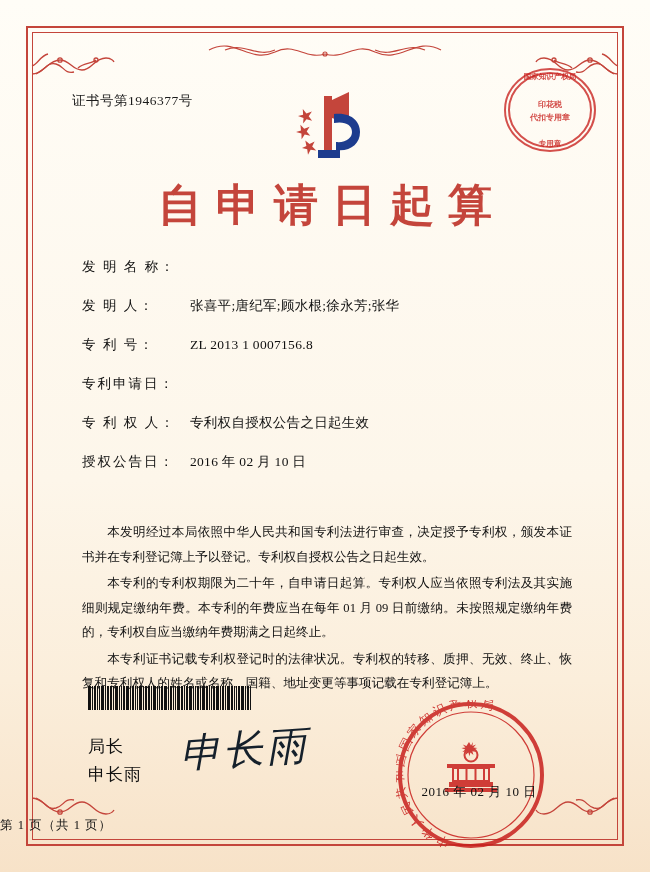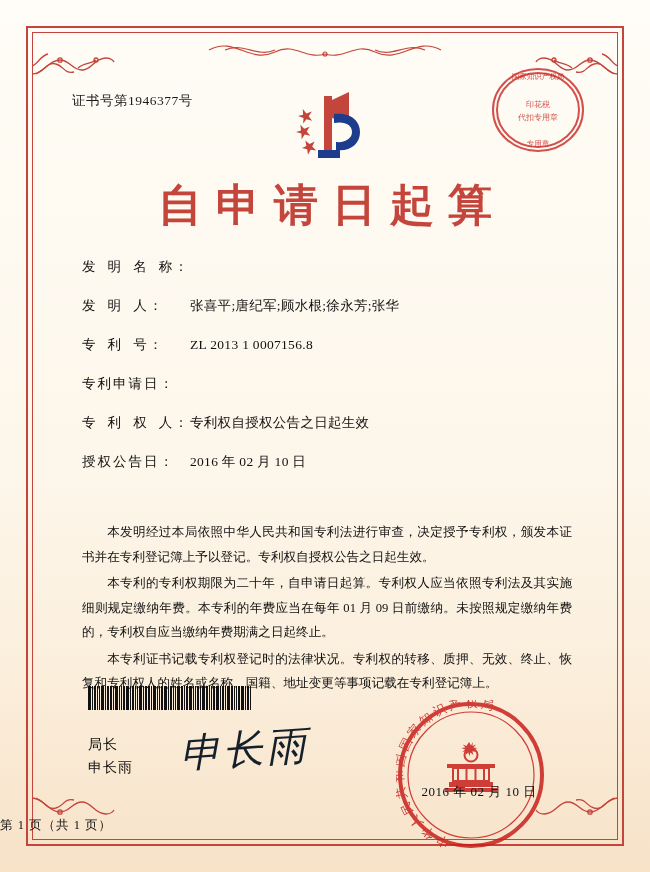--- a/index.html
+++ b/index.html
@@ -80,24 +80,25 @@
     left: 294px;
     top: 88px;
     width: 72px;
     height: 76px;
   }
   .logo svg { display:block; width:100%; height:100%; }
 
   
   .stamp-top {
     position: absolute;
-    right: 64px;
+    right: 52px;
     top: 62px;
     width: 96px;
     height: 96px;
+    font-weight: bold;
   }
   .stamp-top svg { display:block; width:100%; height:100%; }
 
   
   .title {
     position: absolute;
     top: 176px;
     left: 0;
     width: 100%;
     text-align: center;
@@ -121,21 +122,20 @@
     align-items: baseline;
     margin-bottom: 21px;
     font-size: 13.5px;
     color: #111;
   }
   .field-label {
     width: 108px;
     flex: 0 0 108px;
     letter-spacing: 2px;
     white-space: nowrap;
-    font-family: Liberation Mono, monospace;
   }
   .field-value {
     flex: 1 1 auto;
     letter-spacing: 0.3px;
   }
 
   
   .body-text {
     position: absolute;
     left: 82px;
@@ -166,21 +166,21 @@
     background: #111;
     height: 100%;
     margin-right: 1px;
   }
 
   
   .sig-label {
     position: absolute;
     left: 88px;
     top: 733px;
-    font-size: 14px;
+    font-size: 17px;
     line-height: 1.65;
     color: #111;
     letter-spacing: 1px;
   }
   .sig-hand {
     position: absolute;
     left: 180px;
     top: 722px;
     font-size: 40px;
     color: #15202b;

